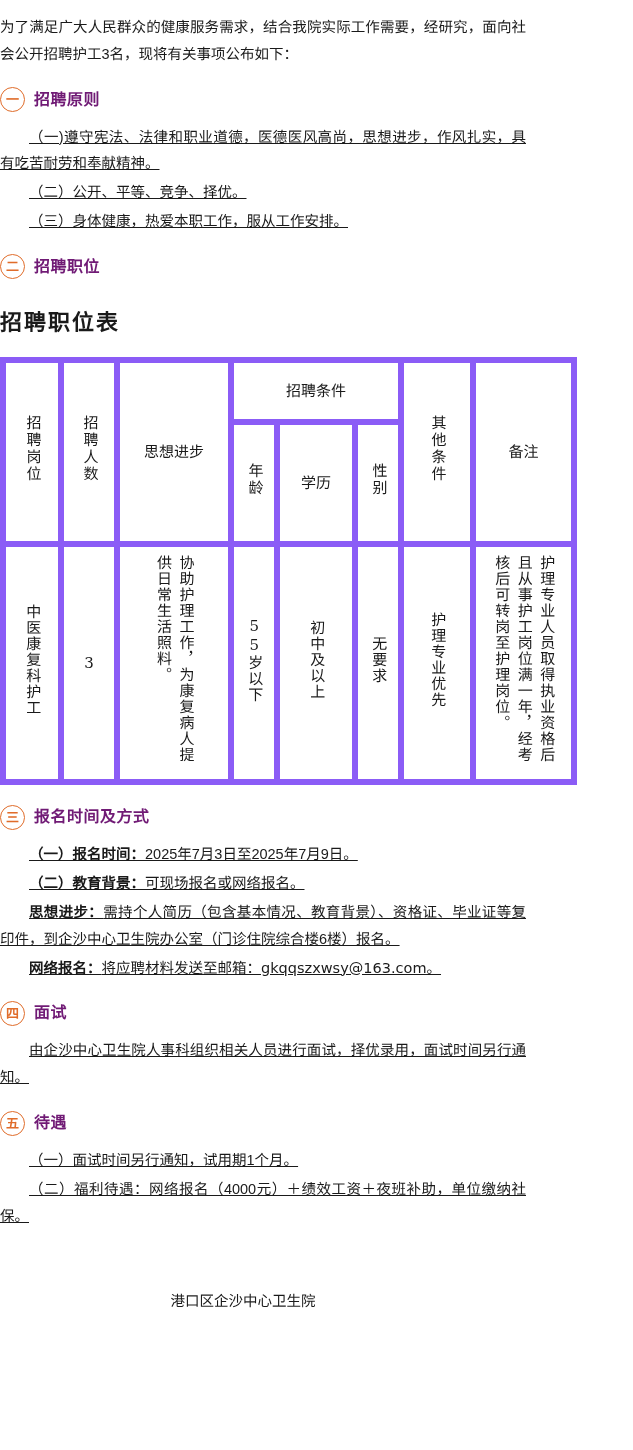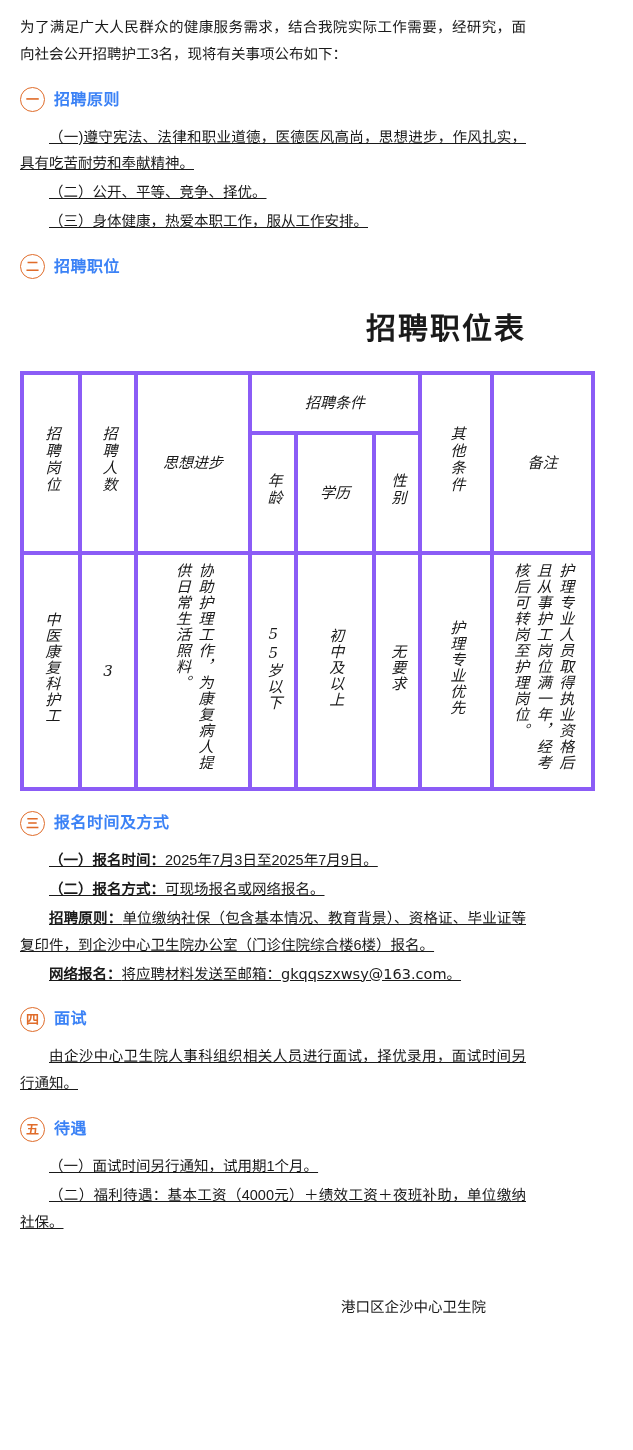--- a/index.html
+++ b/index.html
@@ -10,21 +10,21 @@
   body {
     width: 633px;
     font-family: "Liberation Sans", "DejaVu Sans", sans-serif;
     color: #1a1a1a;
     font-size: 14.5px;
     line-height: 1.75;
   }
   .page {
     width: 544px;
     box-sizing: border-box;
-    padding: 10px 18px 28px 20px;
+    padding: 10px 18px 28px 0;
     position: relative;
   }
   .intro {
     text-indent: 0;
     margin: 4px 0 14px 0;
     text-align: justify;
     line-height: 1.85;
   }
   .section-head {
     display: flex;
@@ -40,64 +40,63 @@
     border-radius: 50%;
     color: #e06c2a;
     font-size: 13px;
     font-weight: bold;
     display: flex;
     align-items: center;
     justify-content: center;
     line-height: 1;
   }
   .section-title {
-    color: #3b82f6;
+    color: #701a75;
     font-weight: bold;
     font-size: 16px;
     letter-spacing: 0.5px;
   }
   .para {
     margin: 2px 0;
     text-align: justify;
     line-height: 1.85;
   }
   .indent2 {
     text-indent: 2em;
     text-decoration: underline;
   }
   .indent1 {
     text-indent: 1em;
   }
   .bold {
     font-weight: bold;
   }
   .tbl-title {
-    text-align: right;
-    font-size: 30px;
+    text-align: left;
+    font-size: 22px;
     font-weight: bold;
     margin: 22px 0 16px 0;
     letter-spacing: 2px;
     font-family: "DejaVu Serif", "Liberation Serif", serif;
   }
   table.job {
     border-collapse: collapse;
     width: 571px;
     margin: 0 auto 8px auto;
     table-layout: fixed;
     font-family: "DejaVu Serif", "Liberation Serif", serif;
   }
   table.job td, table.job th {
-    border: 4px solid #8b5cf6;
+    border: 6px solid #8b5cf6;
     text-align: center;
     vertical-align: middle;
     font-weight: normal;
     font-size: 15px;
     padding: 6px 4px;
     line-height: 1.45;
-    font-style: italic;
   }
   .vtext {
     writing-mode: vertical-rl;
     text-orientation: upright;
     display: inline-block;
     letter-spacing: 2px;
     line-height: 1.25;
   }
   .vcell {
     height: 150px;
@@ -112,21 +111,21 @@
     letter-spacing: 1px;
     line-height: 1.5;
     max-height: 210px;
     text-align: left;
   }
   .body-row td {
     height: 220px;
   }
   .footer {
     margin-top: 58px;
-    text-align: right;
+    text-align: center;
     line-height: 1.9;
     padding-right: 40px;
   }
   .mail {
     font-family: "DejaVu Sans", sans-serif;
     margin-top: 24px;
   }
 </style>
 </head>
 <body>
@@ -189,39 +188,39 @@
   </table>
 
   <div class="section-head">
     <span class="num-circle">三</span>
     <span class="section-title">报名时间及方式</span>
   </div>
   <p class="para indent2">
     <span class="bold">（一）报名时间：</span><span>2025年7月3日至2025年7月9日。</span>
   </p>
   <p class="para indent2">
-    <span class="bold">（二）报名方式：</span><span>可现场报名或网络报名。</span>
-  </p>
-  <p class="para indent2">
-    <span class="bold">招聘原则：</span><span>单位缴纳社保（包含基本情况、教育背景）、资格证、毕业证等复印件，到企沙中心卫生院办公室（门诊住院综合楼6楼）报名。</span>
+    <span class="bold">（二）教育背景：</span><span>可现场报名或网络报名。</span>
+  </p>
+  <p class="para indent2">
+    <span class="bold">思想进步：</span><span>需持个人简历（包含基本情况、教育背景）、资格证、毕业证等复印件，到企沙中心卫生院办公室（门诊住院综合楼6楼）报名。</span>
   </p>
   <p class="para indent2">
     <span class="bold">网络报名：</span><span class="mail">将应聘材料发送至邮箱：gkqqszxwsy@163.com。</span>
   </p>
 
   <div class="section-head">
     <span class="num-circle">四</span>
     <span class="section-title">面试</span>
   </div>
   <p class="para indent2">由企沙中心卫生院人事科组织相关人员进行面试，择优录用，面试时间另行通知。</p>
 
   <div class="section-head">
     <span class="num-circle">五</span>
     <span class="section-title">待遇</span>
   </div>
   <p class="para indent2">（一）面试时间另行通知，试用期1个月。</p>
-  <p class="para indent2">（二）福利待遇：基本工资（4000元）＋绩效工资＋夜班补助，单位缴纳社保。</p>
+  <p class="para indent2">（二）福利待遇：网络报名（4000元）＋绩效工资＋夜班补助，单位缴纳社保。</p>
 
   <div class="footer">
     <div>港口区企沙中心卫生院</div>
   </div>
 
 </div>
 
 </body></html>

